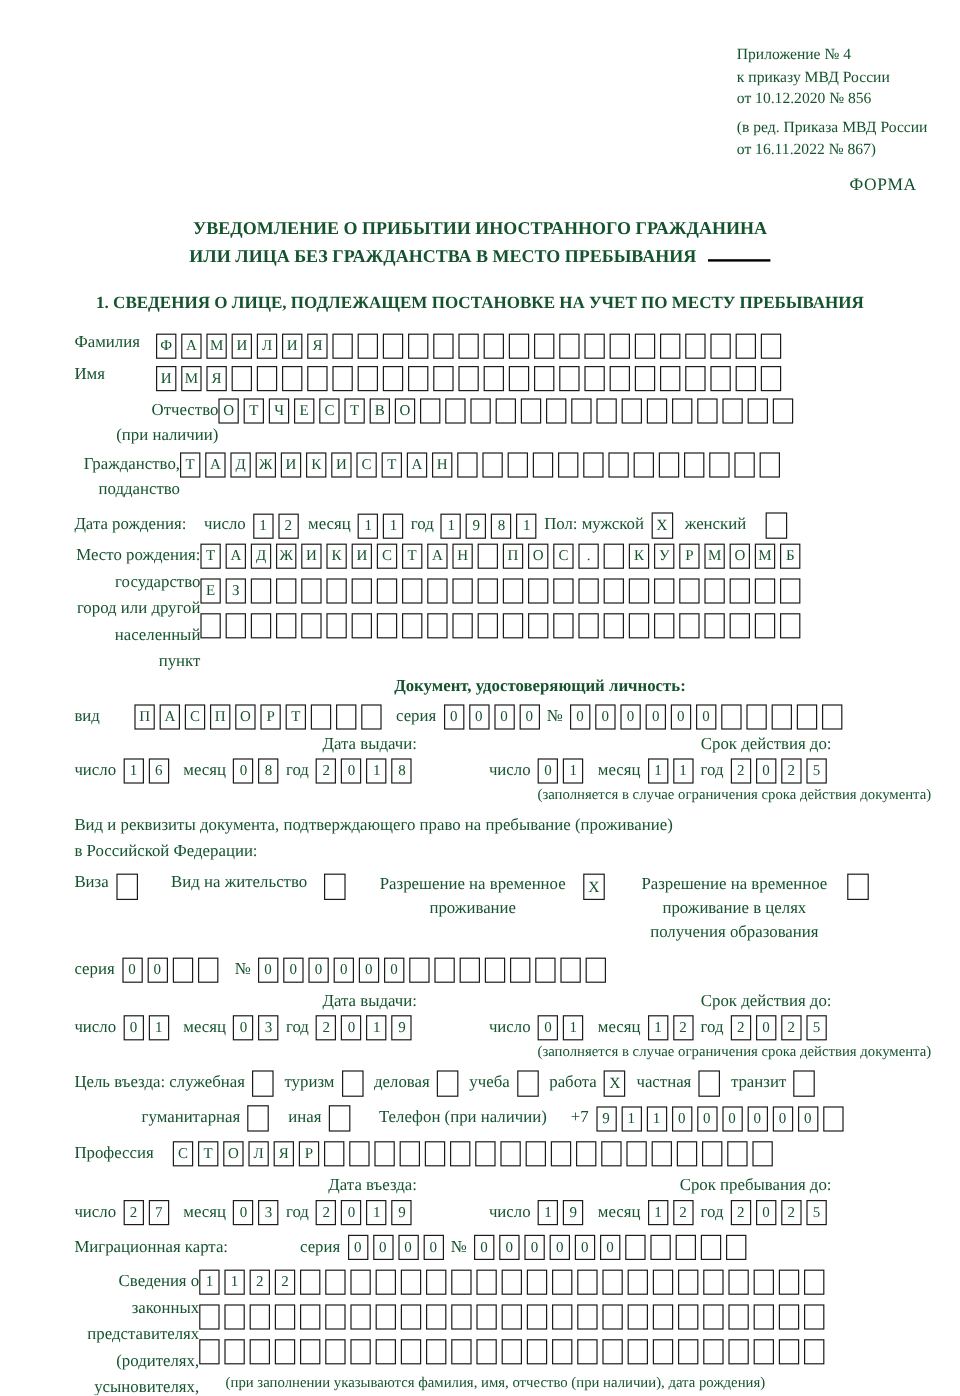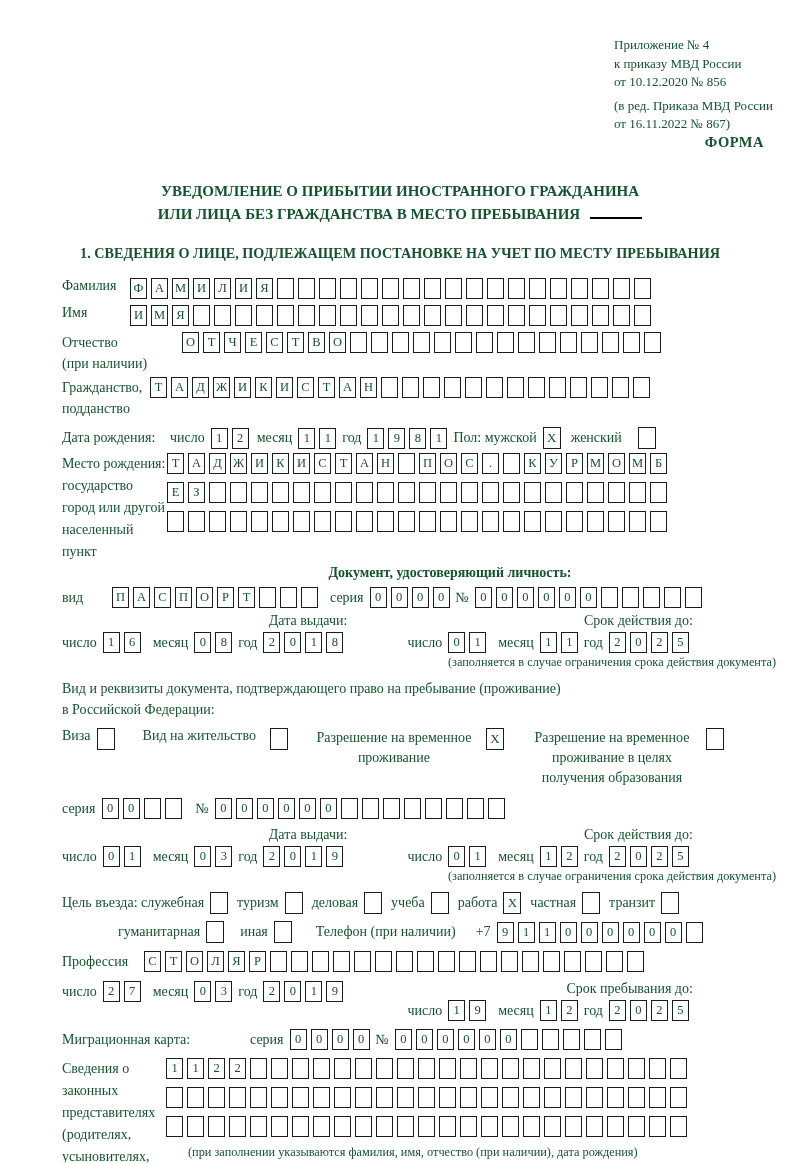--- a/index.html
+++ b/index.html
@@ -2,32 +2,32 @@
 <html><head>
 <meta charset="utf-8">
 <style>
   * { box-sizing: border-box; }
   html,body { margin:0; padding:0; background:#fff; }
   .page { position:relative; width:800px; height:1163px; background:#ffffff;
           font-family:"Liberation Serif", serif; color:#14532d; overflow:hidden; }
 
   .appendix { position:absolute; left:614px; top:36px; font-size:13px; line-height:18.5px; white-space:nowrap; }
   .appendix .gap { margin-top:5px; }
-  .forma { position:absolute; top:134px; right:36px; font-weight:bold; font-size:14.5px; letter-spacing:.5px; }
+  .forma { position:absolute; top:146px; right:36px; font-weight:normal; font-size:14.5px; letter-spacing:.5px; }
 
   .title { position:absolute; top:180px; left:0; width:100%; text-align:center;
            font-weight:bold; font-size:15px; line-height:23px; }
   .blankline { display:inline-block; width:52px; height:3px; border-bottom:2px solid #000; margin-left:10px; }
 
   .sec1 { position:absolute; top:245px; left:0; width:100%; text-align:center; font-weight:bold; font-size:14.2px; }
 
   .form { position:absolute; top:278px; left:62px; width:716px; font-size:14px; }
   .frow { display:flex; align-items:flex-start; margin-bottom:6px; }
   .lbl { margin-right:6px; white-space:nowrap; }
-  .lblblock { line-height:21px; flex:none; }
+  .lblblock { line-height:21px; flex:none;text-align:right; }
   .cells { display:inline-flex; flex:none; }
   .cell { width:17px; height:21px; border:1.5px solid #1c1c1c; margin-right:4px; flex:none;
           display:inline-flex; align-items:center; justify-content:center; font-size:12.5px; }
   .checkbox { width:18px; height:22px; border:1.5px solid #1c1c1c; flex:none;
           display:inline-flex; align-items:center; justify-content:center; font-size:13px; }
   .stack3 > .cells { margin-bottom:8px; display:flex; }
   .docheading { text-align:center; font-weight:bold; font-size:14px; margin:2px 0 6px 60px; }
 
   .dpair { display:flex; margin-bottom:2px; }
   .dgroup { }
@@ -575,20 +575,21 @@
           <span class="cell"></span>
           <span class="cell"></span>
           <span class="cell"></span>
           <span class="cell"></span>
           <span class="cell"></span>
         </span>
     </div>
 
     <div class="dpair" style="margin-bottom:8px;">
       <div class="dgroup">
+        <div class="dglabel">Дата въезда:</div>
         <div class="dgrow">
           <span class="lbl">число</span>
           <span class="cells">
               <span class="cell">2</span>
               <span class="cell">7</span>
             </span>
           <span class="lbl" style="margin-left:8px;">месяц</span>
           <span class="cells">
               <span class="cell">0</span>
               <span class="cell">3</span>

